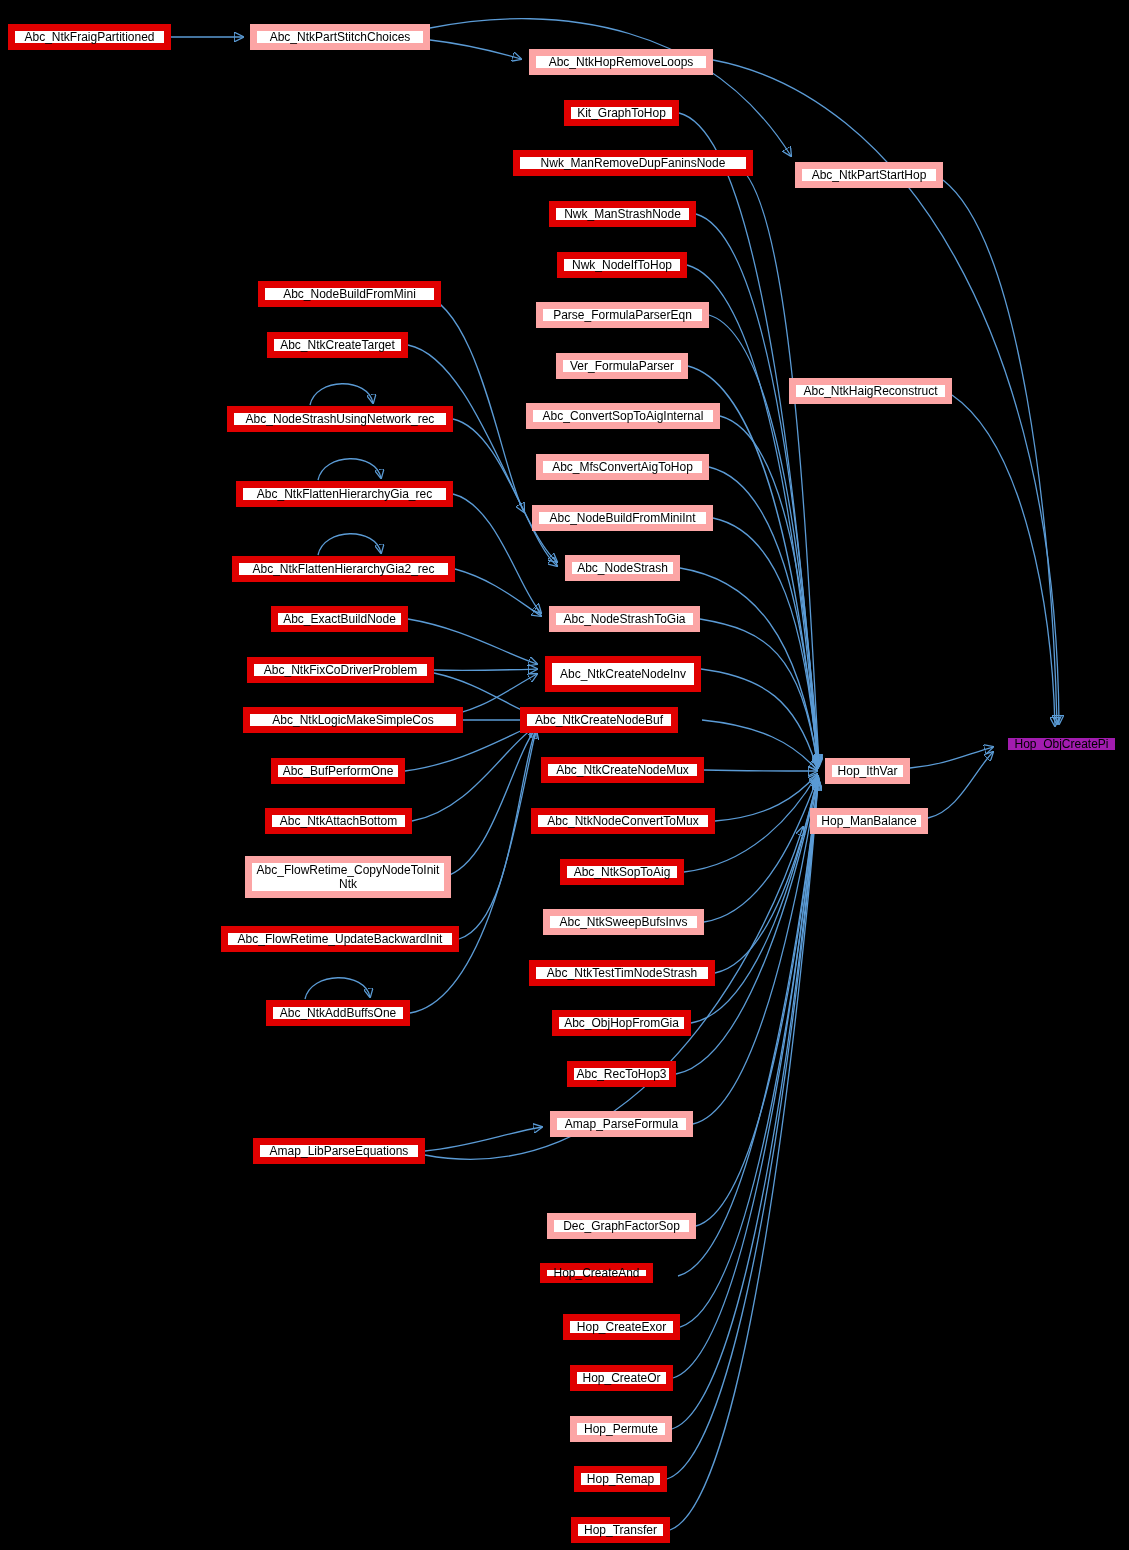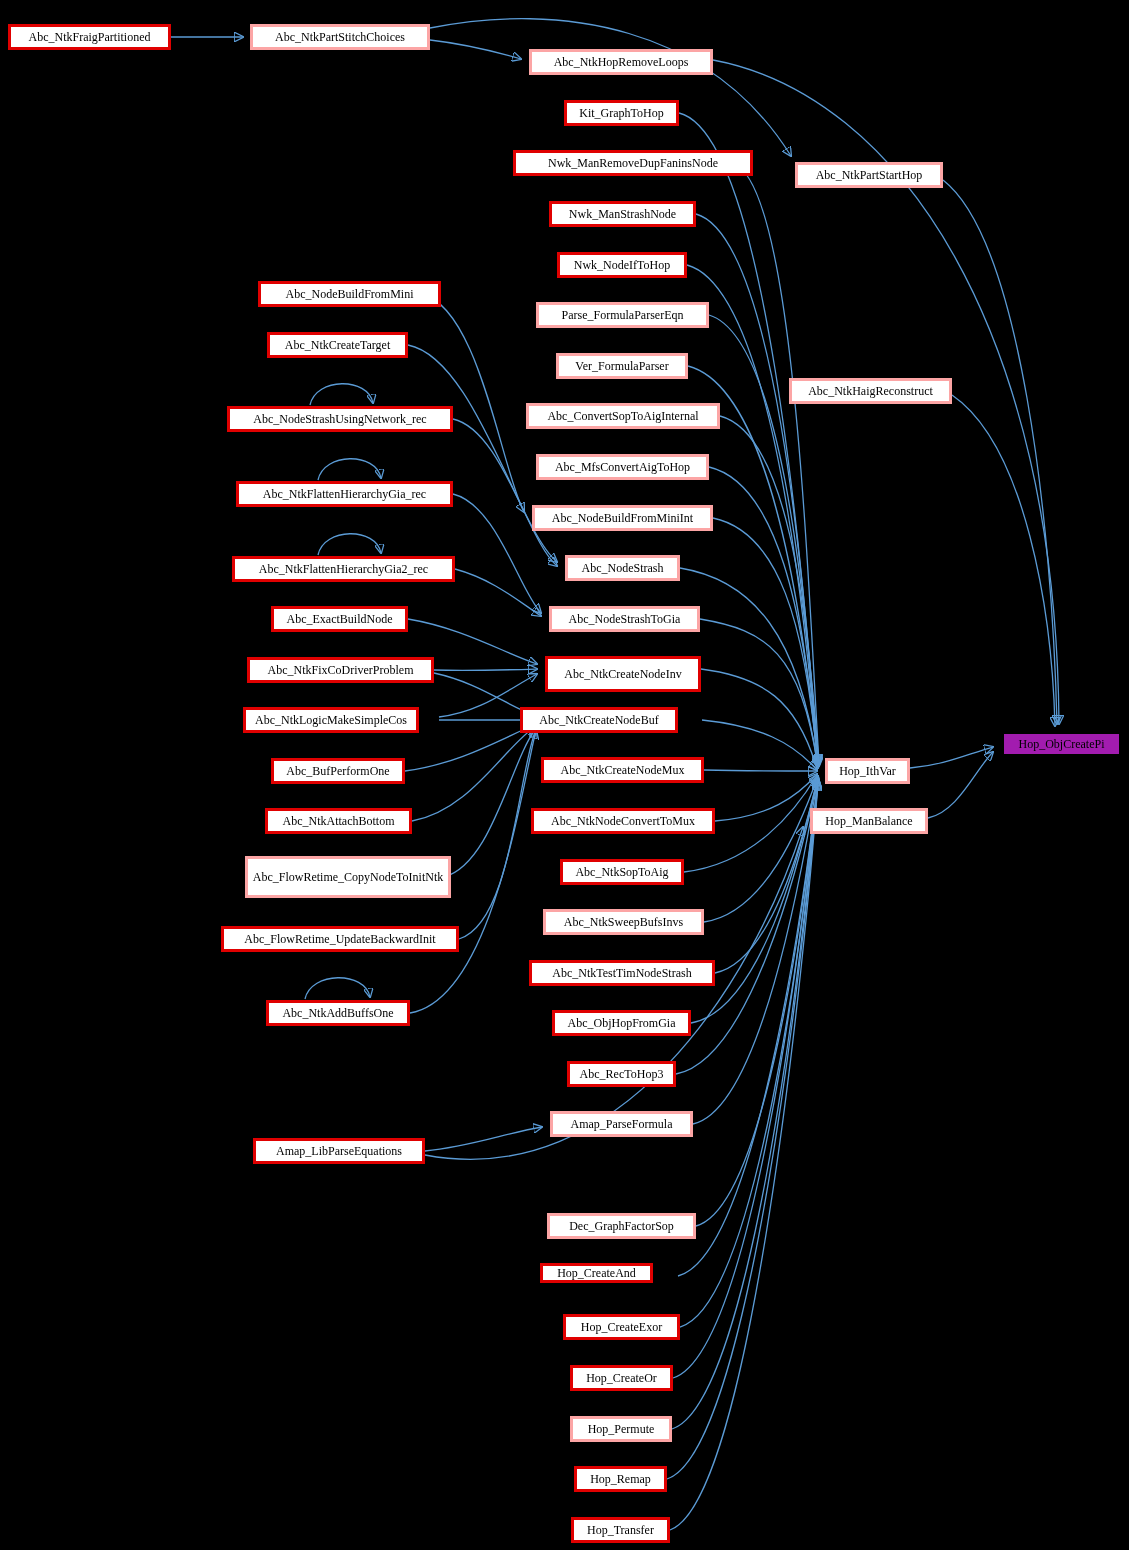--- a/index.html
+++ b/index.html
@@ -4,24 +4,24 @@
 <style>
   html,body { margin:0; padding:0; background:#000; }
   .canvas {
     position:relative; width:1129px; height:1550px; background:#000;
     overflow:hidden; font-family:"Liberation Sans", sans-serif;
   }
   svg.edges { position:absolute; left:0; top:0; pointer-events:none; }
   svg.edges path { fill:none; stroke:#5b9bd5; stroke-width:1.3; }
   .node {
     position:absolute; box-sizing:border-box;
-    background:#ffffff; border:3px solid #fca5a5; color:#000;
+    background:#ffffff; border:7px solid #fca5a5; color:#000;
     font-size:12px; line-height:14px;
     display:flex; align-items:center; justify-content:center;
-    text-align:center; padding:0 4px; cursor:pointer; z-index:2;font-family:Liberation Serif, serif;
+    text-align:center; padding:0 4px; cursor:pointer; z-index:2;
   }
   .node.t { border-color:#e00000; }
   .node.target { background:#a21caf; border-color:#000; }
   .node.wrap2 { word-break:break-all;margin-left:7px; }
 </style>
 </head>
 <body>
 
 <div class="canvas">
 
@@ -98,21 +98,21 @@
   <div class="node t" style="left:8px;top:24px;width:163px;height:26px">Abc_NtkFraigPartitioned</div>
   <div class="node" style="left:250px;top:24px;width:180px;height:26px">Abc_NtkPartStitchChoices</div>
 
   <div class="node t" style="left:258px;top:281px;width:183px;height:26px">Abc_NodeBuildFromMini</div>
   <div class="node t" style="left:267px;top:332px;width:141px;height:26px">Abc_NtkCreateTarget</div>
   <div class="node t" style="left:227px;top:406px;width:226px;height:26px">Abc_NodeStrashUsingNetwork_rec</div>
   <div class="node t" style="left:236px;top:481px;width:217px;height:26px">Abc_NtkFlattenHierarchyGia_rec</div>
   <div class="node t" style="left:232px;top:556px;width:223px;height:26px">Abc_NtkFlattenHierarchyGia2_rec</div>
   <div class="node t" style="left:271px;top:606px;width:137px;height:26px">Abc_ExactBuildNode</div>
   <div class="node t" style="left:247px;top:657px;width:187px;height:26px">Abc_NtkFixCoDriverProblem</div>
-  <div class="node t" style="left:243px;top:707px;width:176px;height:26px">Abc_NtkLogicMakeSimpleCos</div>
+  <div class="node t" style="left:243px;top:707px;width:220px;height:26px">Abc_NtkLogicMakeSimpleCos</div>
   <div class="node t" style="left:271px;top:758px;width:134px;height:26px">Abc_BufPerformOne</div>
   <div class="node t" style="left:265px;top:808px;width:147px;height:26px">Abc_NtkAttachBottom</div>
   <div class="node wrap2" style="left:238px;top:856px;width:206px;height:42px">Abc_FlowRetime_CopyNodeToInitNtk</div>
   <div class="node t" style="left:221px;top:926px;width:238px;height:26px">Abc_FlowRetime_UpdateBackwardInit</div>
   <div class="node t" style="left:266px;top:1000px;width:144px;height:26px">Abc_NtkAddBuffsOne</div>
   <div class="node t" style="left:253px;top:1138px;width:172px;height:26px">Amap_LibParseEquations</div>
 
   <div class="node" style="left:529px;top:49px;width:184px;height:26px">Abc_NtkHopRemoveLoops</div>
   <div class="node t" style="left:564px;top:100px;width:115px;height:26px">Kit_GraphToHop</div>
   <div class="node t" style="left:513px;top:150px;width:240px;height:26px">Nwk_ManRemoveDupFaninsNode</div>

